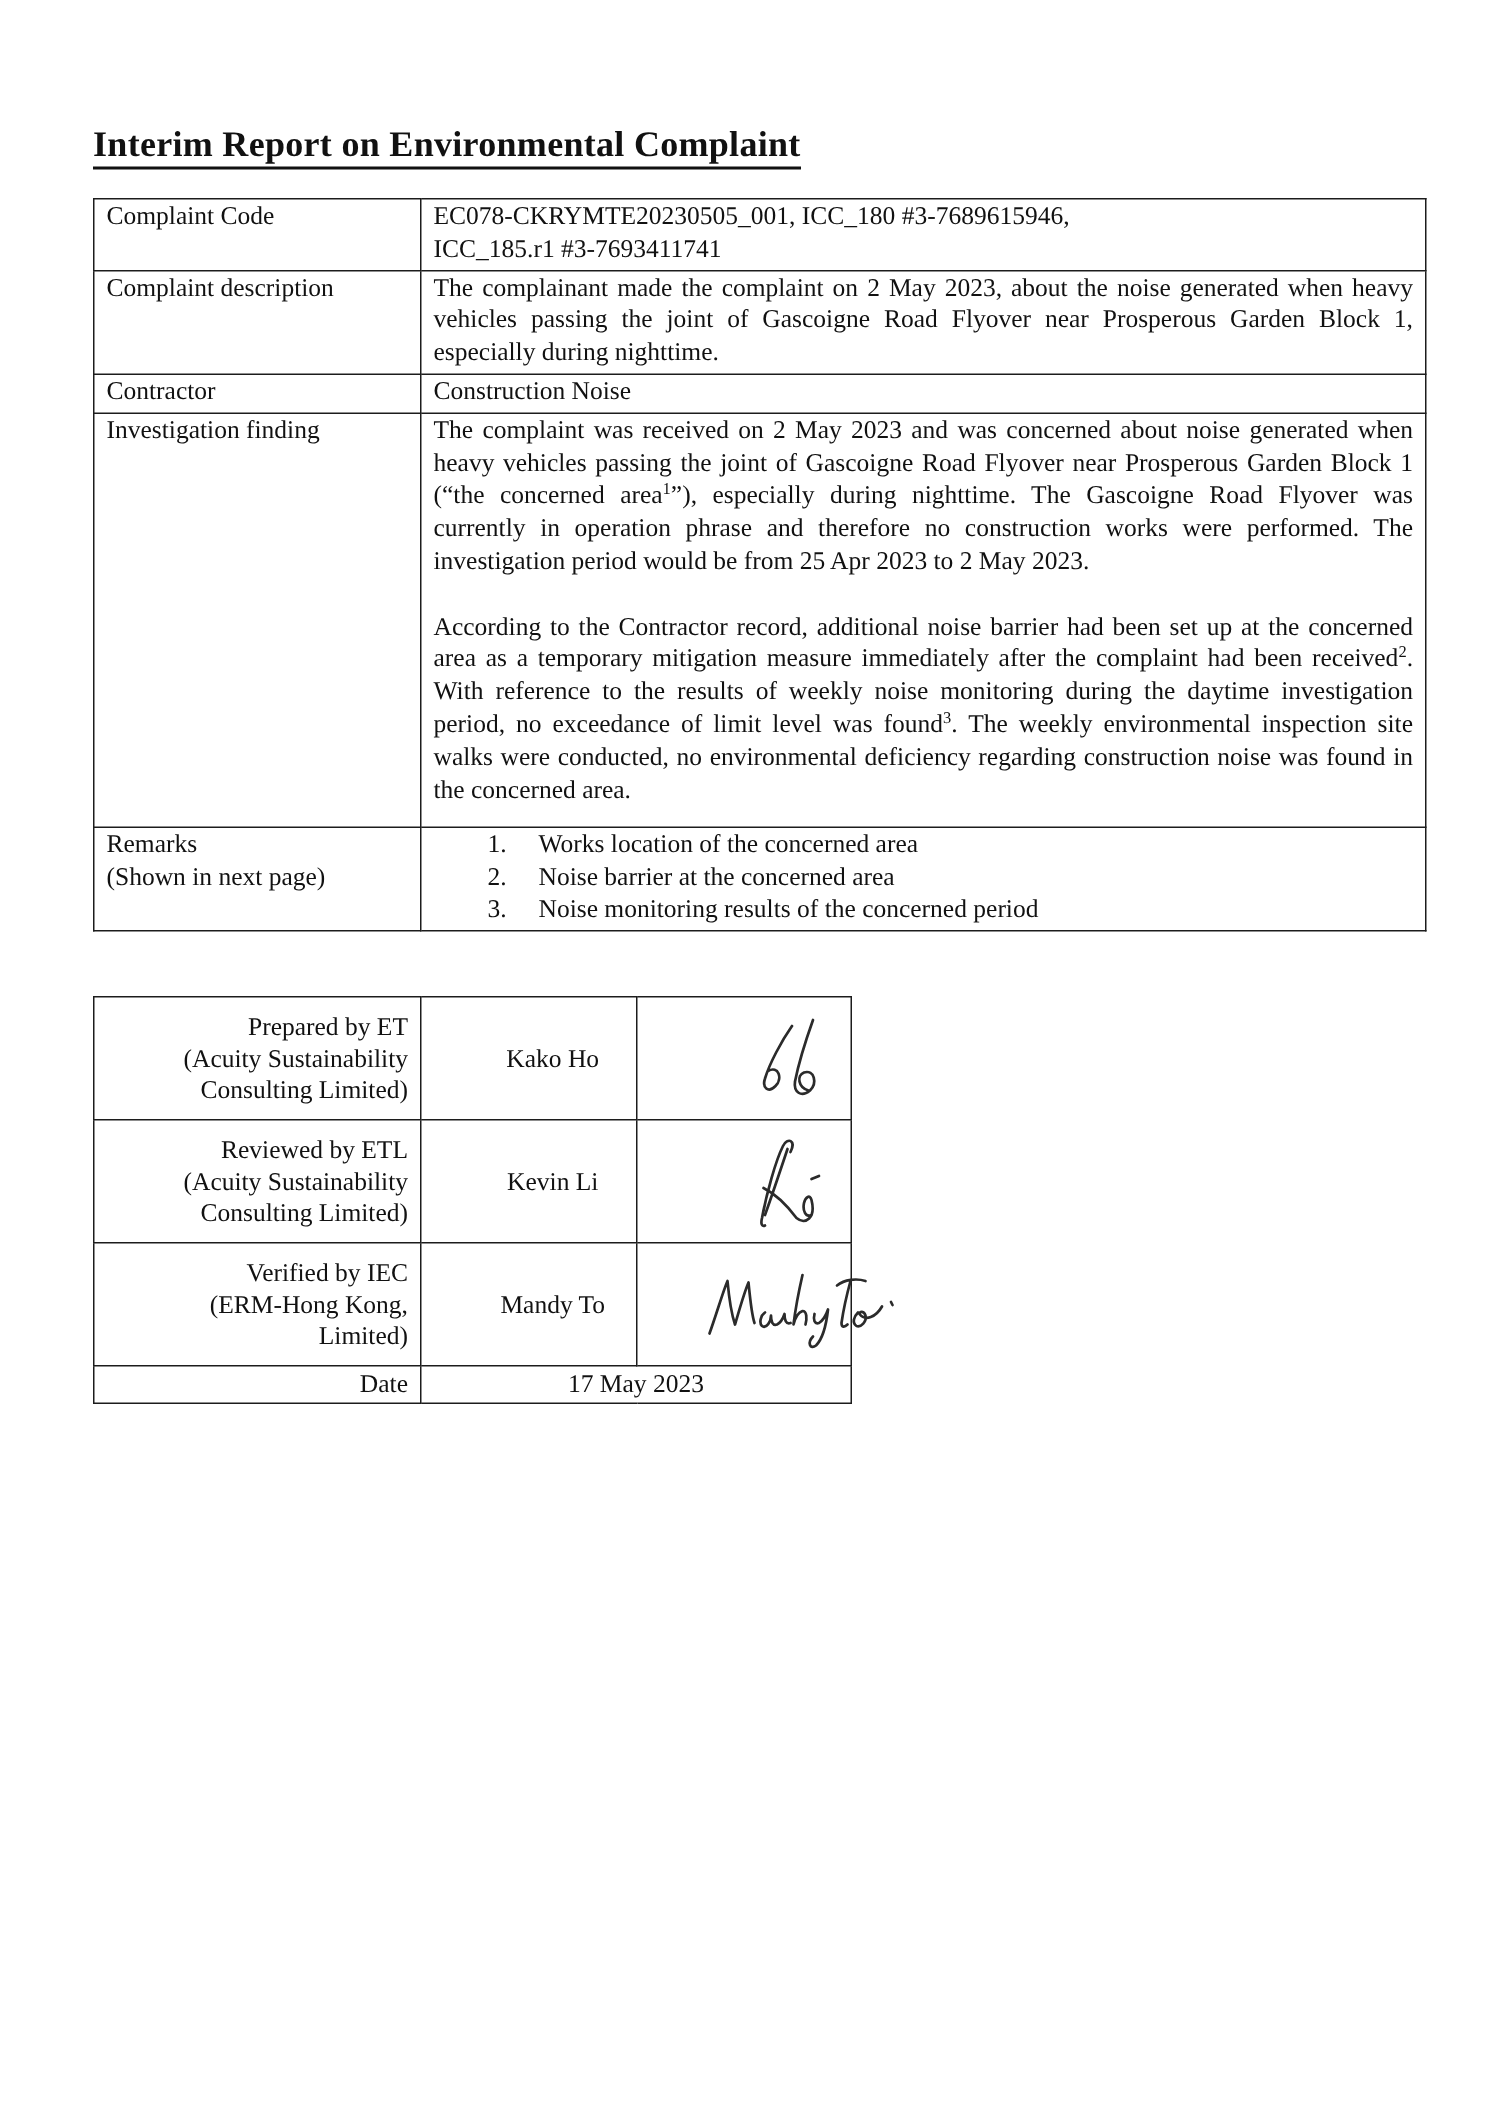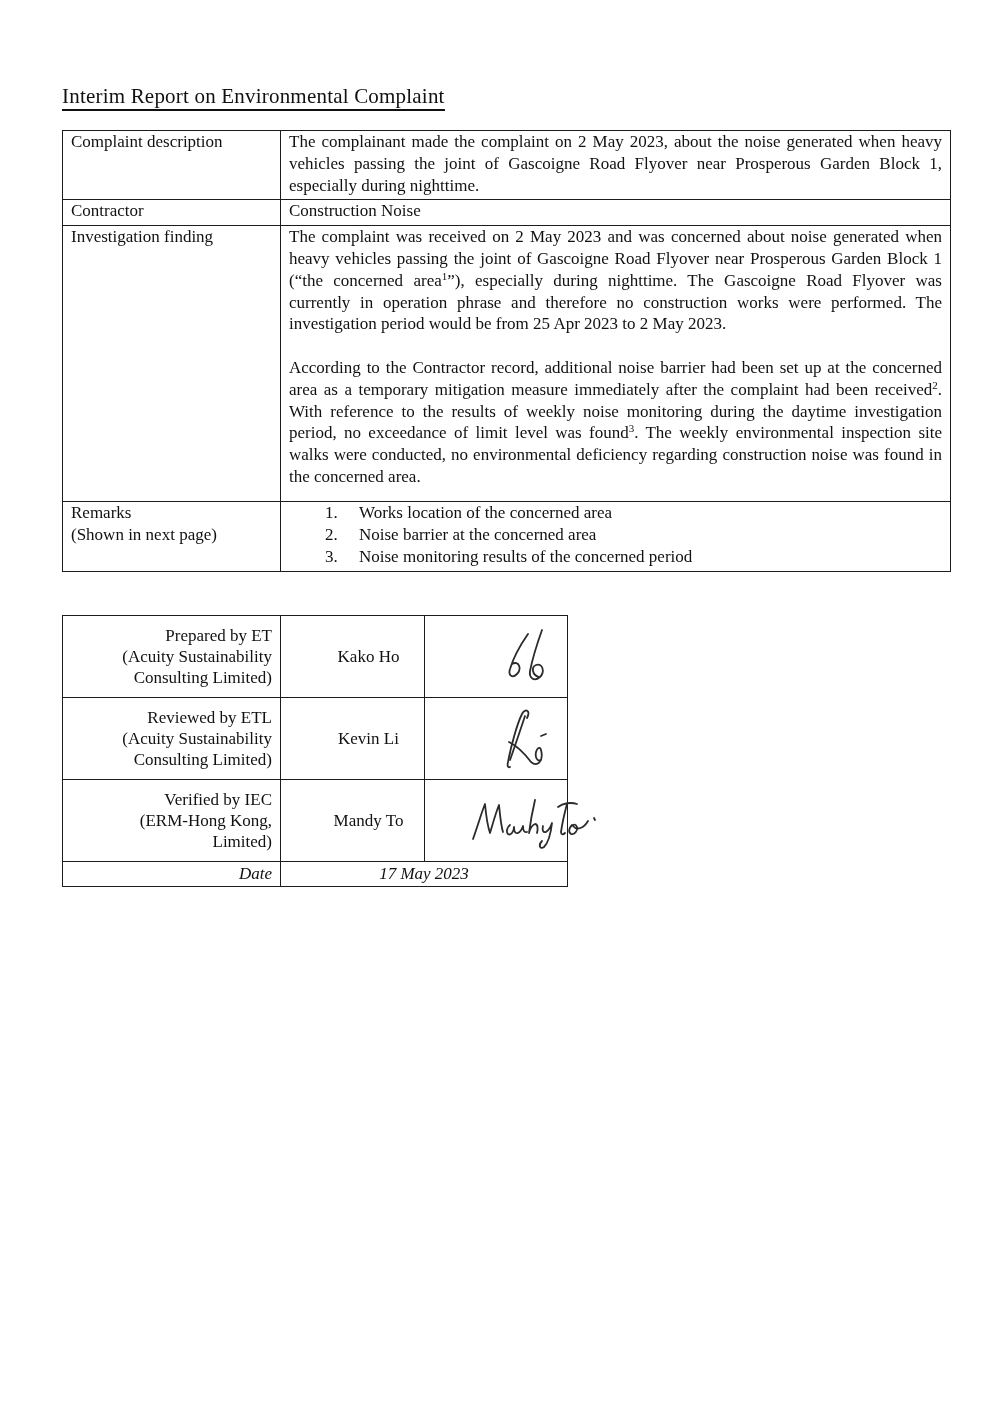--- a/index.html
+++ b/index.html
@@ -7,22 +7,22 @@
   body {
     width: 992px; height: 1404px;
     font-family: "Liberation Serif", "DejaVu Serif", serif;
     color: #111;
     position: relative;
   }
   .sheet { position: absolute; left: 0; top: 0; width: 992px; height: 1404px; background: #fff; }
 
   .doc-title {
     margin: 84px 0 0 62px;
-    font-size: 21px;
-    font-weight: normal;
+    font-size: 24px;
+    font-weight: bold;
     letter-spacing: 0.2px;
   }
   .doc-title span { border-bottom: 2.2px solid #111; padding-bottom: 1px; }
 
   table.report {
     border-collapse: collapse;
     margin: 21px 0 0 62px;
     width: 888px;
     table-layout: fixed;
   }
@@ -54,34 +54,38 @@
     border: 1.6px solid #1c1c1c;
     font-size: 17px;
     line-height: 21px;
     padding: 4px 8px;
     vertical-align: middle;
   }
   td.sig-label { width: 218px; text-align: right; }
   td.sig-name  { width: 144px; text-align: center; }
   td.sig-img   { width: 143px; text-align: center; padding: 2px; }
   tr.sig-row td { height: 82px; padding-left: 40px; }
-  tr.date-row td { height: 24px; padding-top: 1px; padding-bottom: 2px; font-style: italic; }
+  tr.date-row td { height: 24px; padding-top: 1px; padding-bottom: 2px; }
   td.date-value { text-align: center; margin-top: 45px; }
   .sig-svg { display: block; margin: 0 auto; }
   .sig-svg path { fill: none; stroke: #2b2b2b; stroke-width: 1.8; stroke-linecap: round; stroke-linejoin: round; }
 </style>
 </head>
 <body>
 
 <div class="sheet">
 
   <h1 class="doc-title"><span>Interim Report on Environmental Complaint</span></h1>
 
   <table class="report">
     <tbody id="report-body">
+        <tr>
+          <td class="label-cell">Complaint Code</td>
+          <td class="value-cell">EC078-CKRYMTE20230505_001, ICC_180 #3-7689615946,<br>ICC_185.r1 #3-7693411741</td>
+        </tr>
         <tr>
           <td class="label-cell">Complaint description</td>
           <td class="value-cell">
             <div class="para just">The complainant made the complaint on 2 May 2023, about the noise generated when heavy vehicles passing the joint of Gascoigne Road Flyover near Prosperous Garden Block 1, especially during nighttime.</div>
           </td>
         </tr>
         <tr>
           <td class="label-cell">Contractor</td>
           <td class="value-cell">Construction Noise</td>
         </tr>

